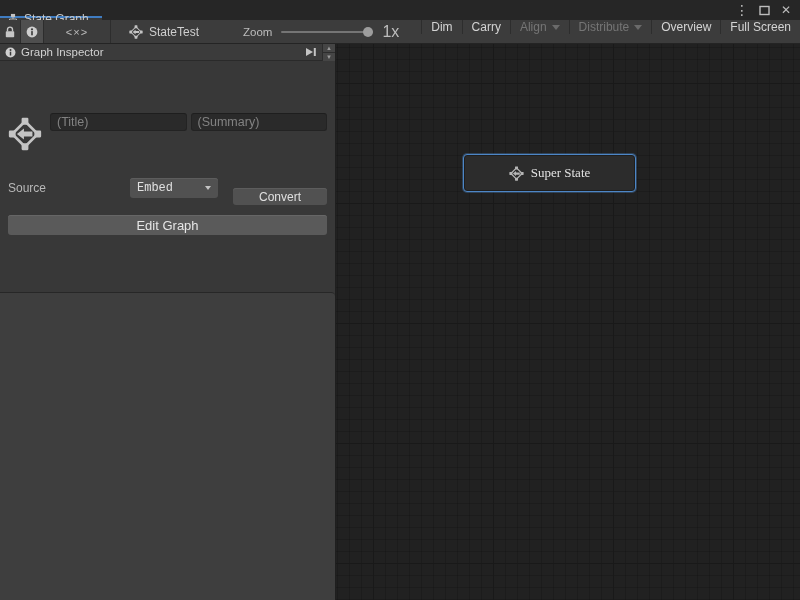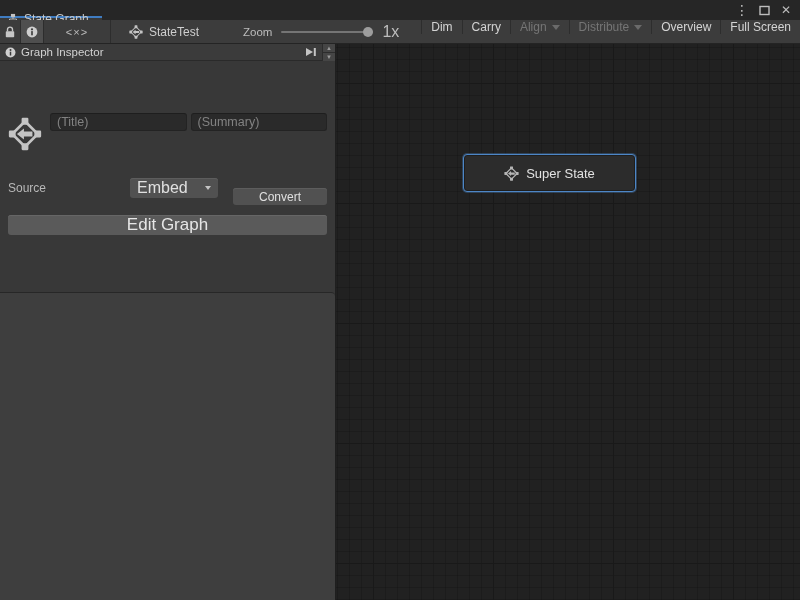--- a/index.html
+++ b/index.html
@@ -58,40 +58,40 @@
   .bigicon { width:34px; flex:0 0 34px; margin-top:3px; }
   .fields { flex:1; display:flex; flex-direction:row; gap:4px; margin-left:8px; }
   .ifield { height:18px; background:#2a2a2a; border:1px solid #232323; border-top-color:#1e1e1e;
             border-radius:3px; color:#bdbdbd; font-size:12.5px; padding:0 6px; outline:none; width:100%;
             font-family:"Liberation Sans","DejaVu Sans",sans-serif; }
   .ifield::placeholder { color:#828282; opacity:1; }
 
   .srcrow { display:flex; align-items:center; margin-top:18px; }
   .srclabel { width:122px; font-size:12px; color:#b8b8b8; }
   .dropdown { width:88px; height:20px; background:#515151; border-radius:3px; display:flex; align-items:center;
-              padding:0 7px; font-size:16px; color:#e0e0e0; position:relative; box-shadow:inset 0 1px 0 #5d5d5d; }
+              padding:0 7px; font-size:12px; color:#e0e0e0; position:relative; box-shadow:inset 0 1px 0 #5d5d5d;font-family:Liberation Mono, monospace; }
   .dropdown .caret { position:absolute; right:7px; border-top-color:#c4c4c4; border-left-width:3.5px; border-right-width:3.5px; border-top-width:4.5px; }
   .convert { margin-left:auto; width:94px; height:17px; background:#515151; border-radius:3px;
              display:flex; align-items:center; justify-content:center; font-size:12px; color:#e0e0e0;
              box-shadow:inset 0 1px 0 #5d5d5d;margin-top:18px; }
   .editgraph { margin-top:10px; height:20px; background:#5a5a5a; border-radius:3px; display:flex;
-               align-items:center; justify-content:center; font-size:17px; color:#e6e6e6;
+               align-items:center; justify-content:center; font-size:13px; color:#e6e6e6;
                box-shadow:inset 0 1px 0 #666; }
   .irest { flex:1; background:#3e3e3e; border-top:1px solid #272727; border-top-right-radius:4px; }
 
   
   .canvas { flex:1; position:relative; overflow:hidden;
     background-color:#212121;
     background-image:
       linear-gradient(to right, #191919 1px, transparent 1px),
       linear-gradient(to bottom, #191919 1px, transparent 1px),
       linear-gradient(to right, rgba(0,0,0,0.14) 1px, transparent 1px),
       linear-gradient(to bottom, rgba(0,0,0,0.14) 1px, transparent 1px);
     background-size:120px 120px, 120px 120px, 12px 12px, 12px 12px;
-    background-position:37px 39px, 37px 39px, 1px 3px, 1px 3px; }
+    background-position:37px 39px, 37px 39px, 1px 3px, 1px 3px;font-family:Liberation Serif, serif; }
   .node { position:absolute; left:127px; top:110px; width:173px; height:38px; background:#2c2c2c;
           border:1px solid #4d86c6; border-radius:4px;
           box-shadow:0 0 0 1px rgba(77,134,198,0.35), inset 0 0 0 1px #1e1e1e;
           display:flex; align-items:center; justify-content:center; gap:7px; }
   .node .nlabel { font-size:13px; color:#e2e2e2; }
 
   .icon { display:block; }
 </style>
 </head>
 <body>

